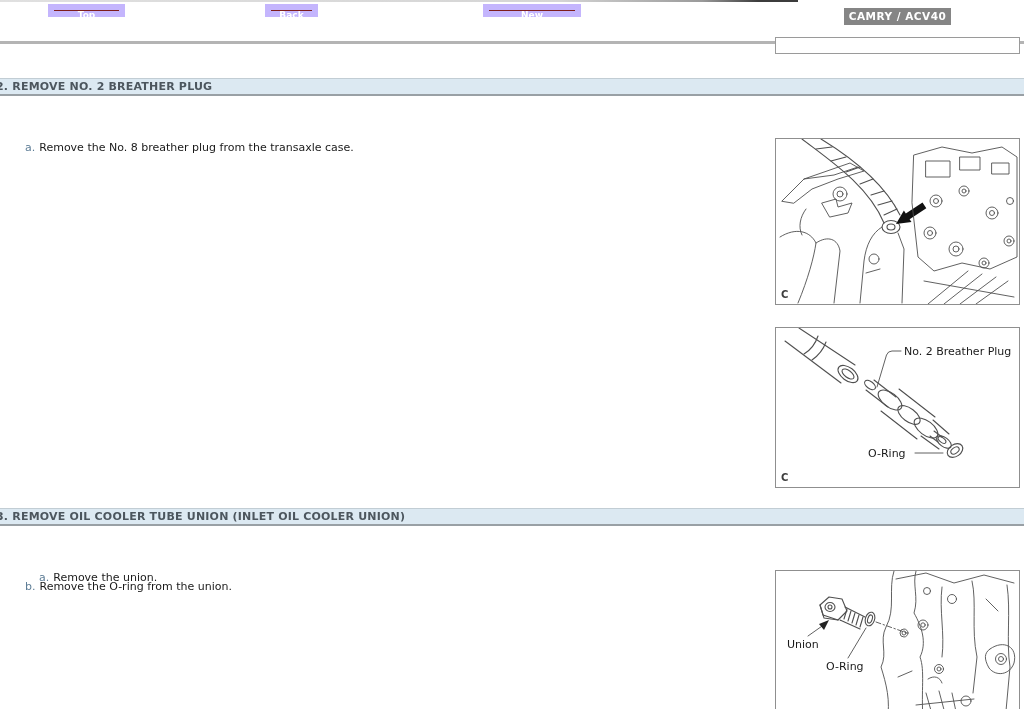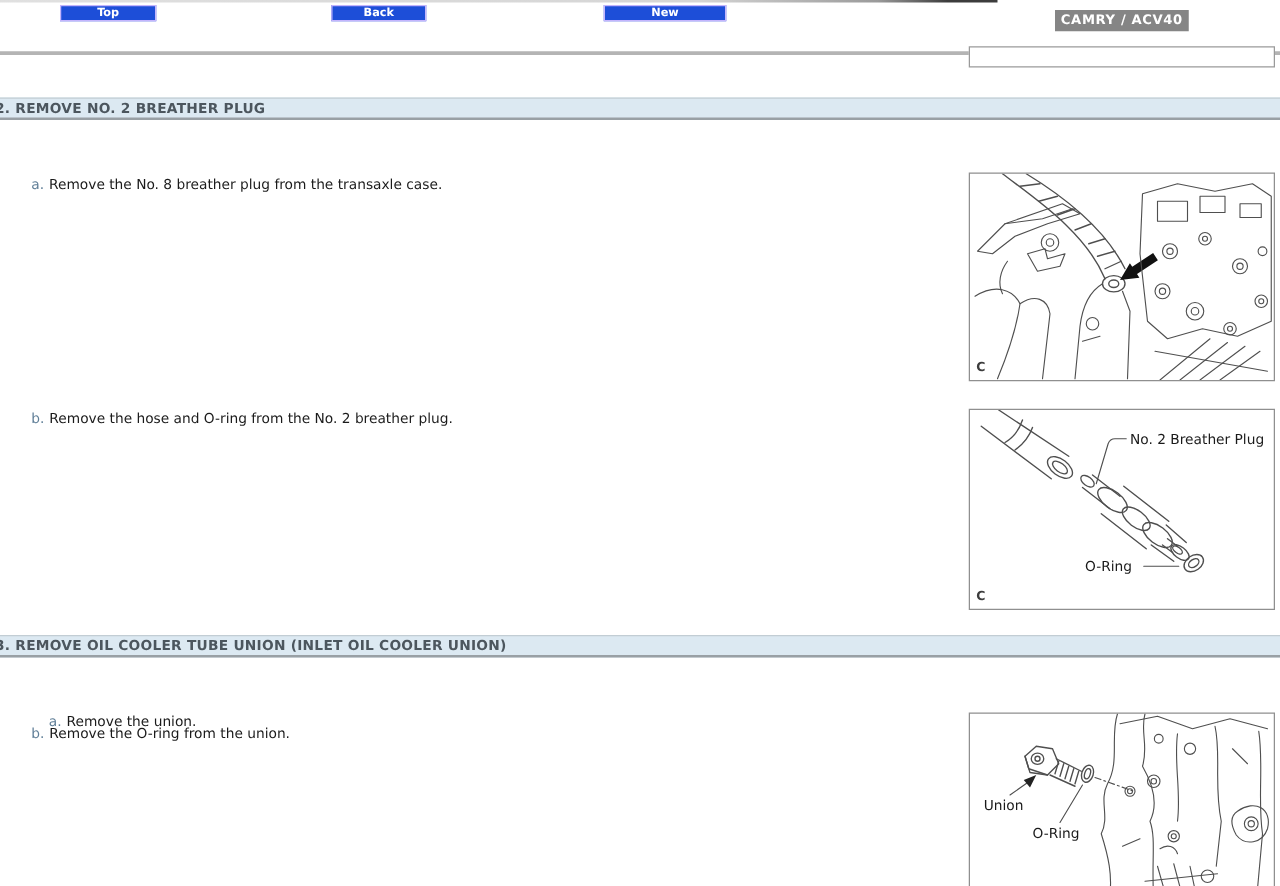--- a/index.html
+++ b/index.html
@@ -6,21 +6,21 @@
   .page {
     position:relative; width:1024px; height:709px; overflow:hidden;
     background:#ffffff; font-family:"DejaVu Sans", sans-serif;
   }
   .top-rule {
     position:absolute; left:0; top:0; width:798px; height:2px;
     background:linear-gradient(90deg,#e0e0e0 0%,#d5d5d5 70%,#9a9a9a 88%,#3c3c3c 95%,#3c3c3c 100%);
   }
   .tbtn {
     position:absolute; top:4px; height:13px; box-sizing:border-box;
-    background:#1d4ed8; border:1px solid #c4b5fd; color:#ffffff;
+    background:#7f1d1d; border:6px solid #c4b5fd; color:#ffffff;
     font-family:"DejaVu Sans", sans-serif; font-size:9px; font-weight:bold;
     line-height:10px; text-align:center; padding:0; cursor:pointer;
   }
   .badge {
     position:absolute; left:844px; top:8px; width:107px; height:17px;
     background:#858585; color:#ffffff; font-size:10.5px; font-weight:bold;
     line-height:17px; text-align:center; letter-spacing:0.5px;
   }
   .divider { position:absolute; left:0; top:41px; width:1024px; height:3px; background:#b4b4b4; }
   .partial-frame {
@@ -54,21 +54,21 @@
   svg text { font-family:"DejaVu Sans", sans-serif; font-size:11px; fill:#1a1a1a; }
 </style>
 </head>
 <body>
 
 <div class="page">
 
   <div class="top-rule"></div>
 
   <button class="tbtn" style="left:48px;width:77px">Top</button>
-  <button class="tbtn" style="left:265px;width:76px">Back</button>
+  <button class="tbtn" style="left:265px;width:53px">Back</button>
   <button class="tbtn" style="left:483px;width:98px">New</button>
 
   <div class="badge">CAMRY / ACV40</div>
 
   <div class="divider"></div>
 
   <div class="partial-frame"></div>
 
   <div class="section-header hdr2">
     <span>2. REMOVE NO. 2 BREATHER PLUG</span>
@@ -133,23 +133,20 @@
         <path d="M 152,165 L 192,132"></path>
           <path d="M 168,165 L 206,135"></path>
         <path d="M 184,165 L 220,138"></path>
           <path d="M 200,165 L 232,142"></path>
         <path d="M 148,142 L 238,158"></path>
       </g>
     </svg>
     <div class="corner-label">C</div>
   </div>
 
-  <div class="step" style="left:25px;top:328px">
-    <span class="letter">b.</span><span>Remove the hose and O-ring from the No. 2 breather plug.</span>
-  </div>
 
   <div class="figure fig2">
     <svg width="243" height="159" viewBox="0 0 243 159">
       <g class="ln">
         <path d="M 9,13 L 65,55"></path>
         <path d="M 23,0 L 79,37"></path>
         <ellipse cx="72" cy="46" rx="6.5" ry="11.5" transform="rotate(-53 72 46)"></ellipse>
         <ellipse cx="72" cy="46" rx="3.5" ry="7" transform="rotate(-53 72 46)"></ellipse>
         <path d="M 28,26 Q 38,20 42,8"></path>
         <path d="M 36,32 Q 46,25 50,14"></path>

